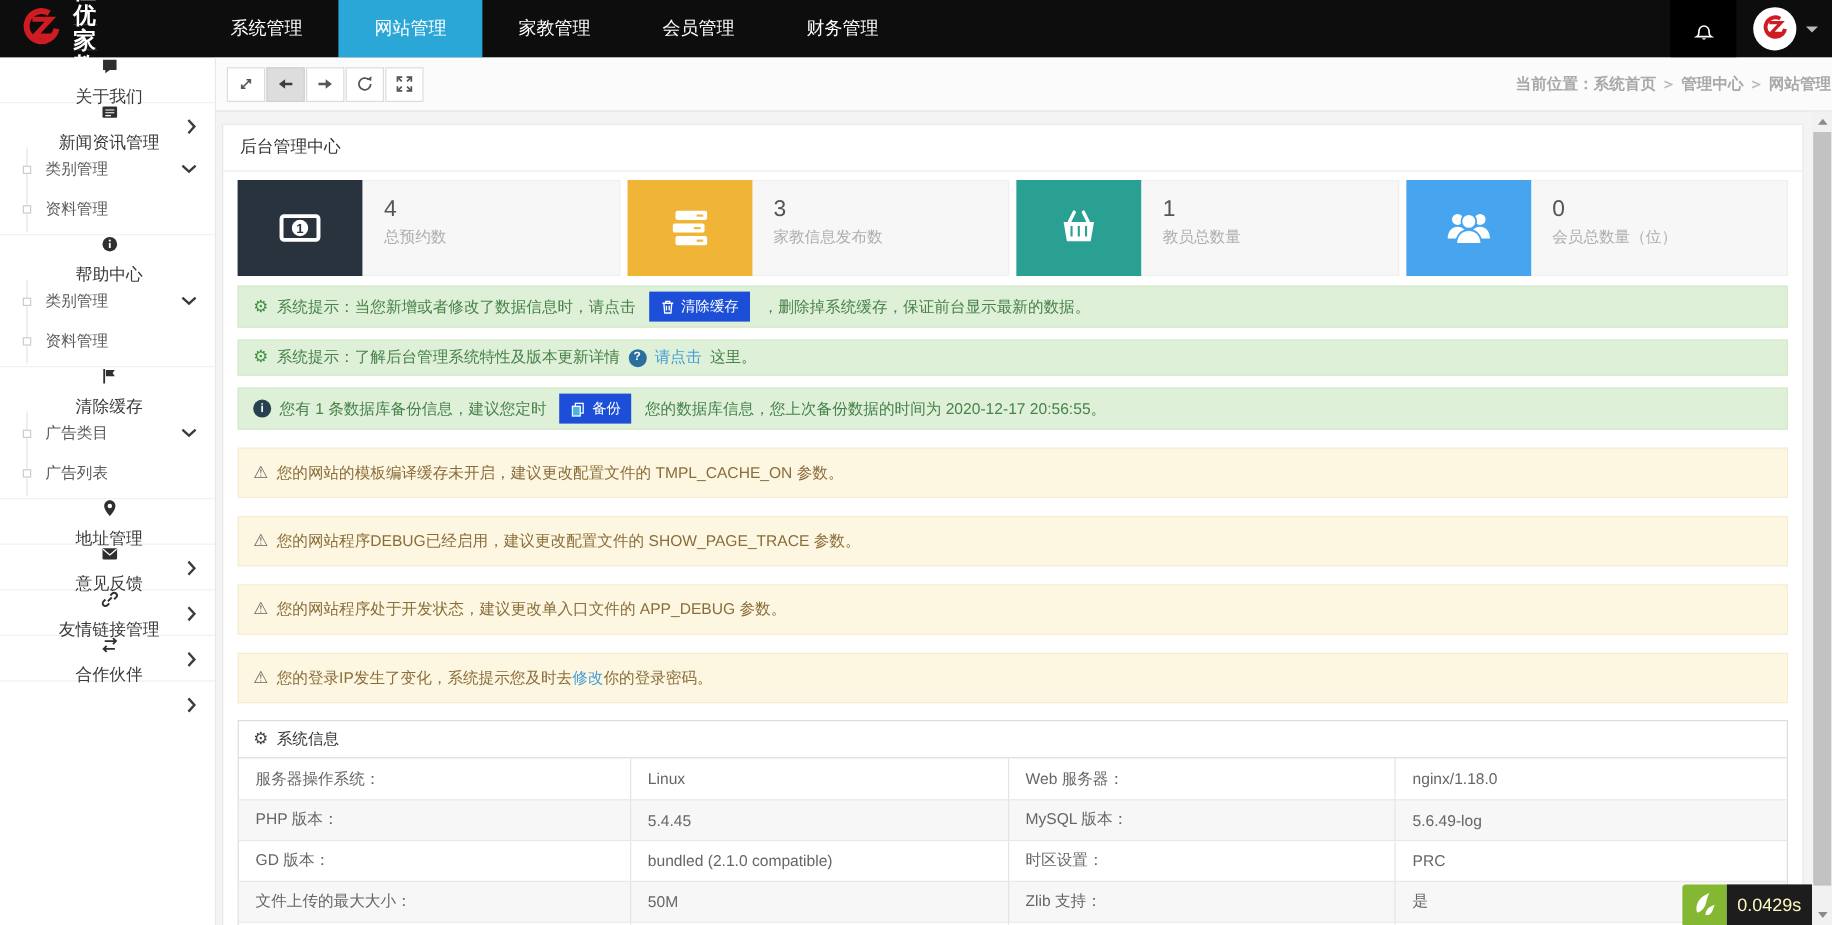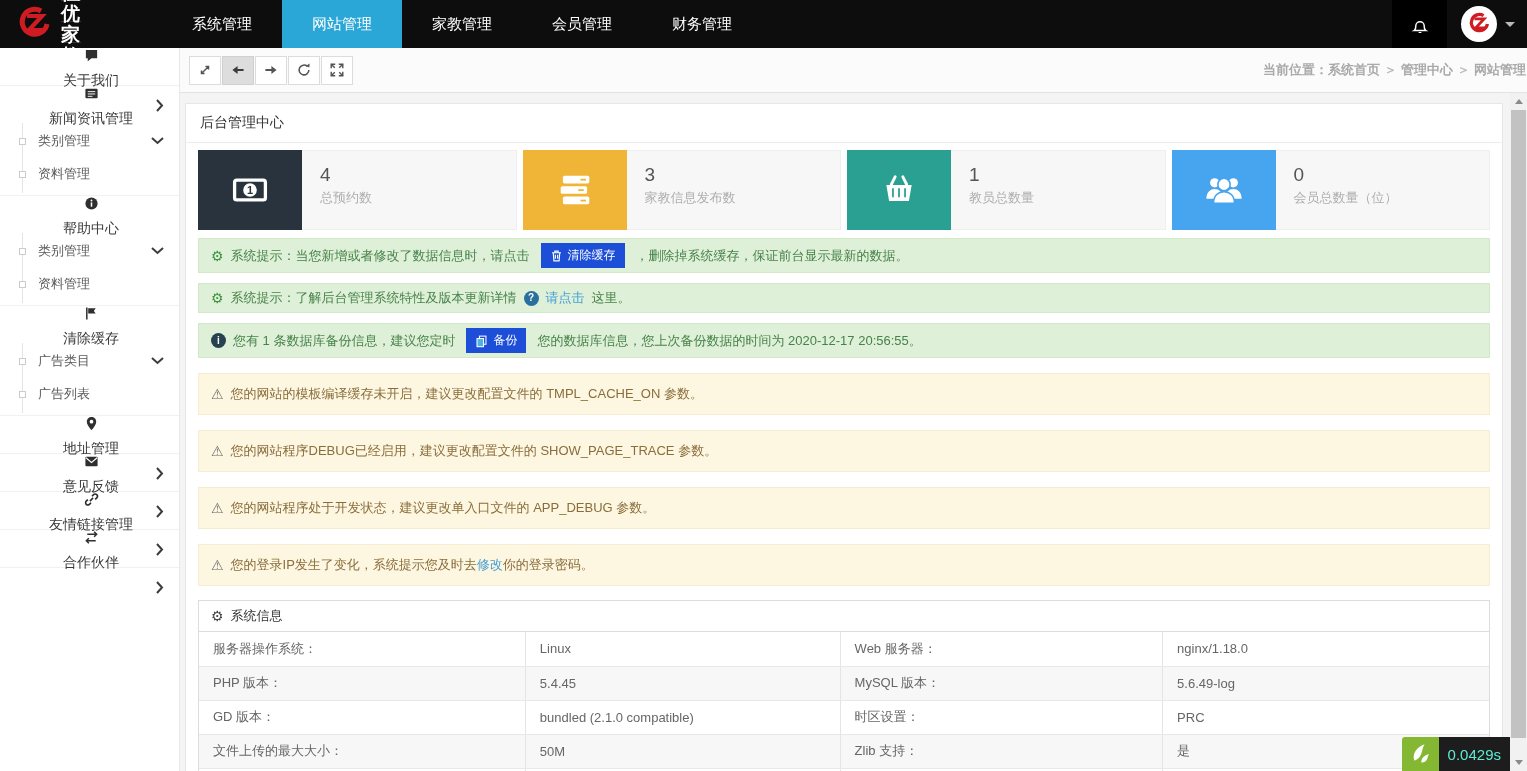--- a/index.html
+++ b/index.html
@@ -80,21 +80,21 @@
   .v-scrollbar { position:absolute; top:45px; right:0; bottom:0; width:17px; background:#f1f1f1; }
   .sb-btn { position:absolute; left:0; width:17px; height:17px; display:flex; align-items:center; justify-content:center; cursor:pointer; }
   .sb-up { top:0; } .sb-down { bottom:0; }
   .tri-up { width:0;height:0;border-left:4px solid transparent;border-right:4px solid transparent;border-bottom:5px solid #8a8a8a; }
   .tri-down { width:0;height:0;border-left:4px solid transparent;border-right:4px solid transparent;border-top:5px solid #8a8a8a; }
   .sb-thumb { position:absolute; left:1px; right:1px; top:17px; bottom:33px; background:#c2c2c2; cursor:pointer; }
 
   
   .debug-badge { position:absolute; right:17px; bottom:0; height:34px; display:flex; align-items:stretch; z-index:5; }
   .debug-leaf { width:37px; background:#84b832; border-radius:3px 0 0 0; display:flex; align-items:center; justify-content:center; cursor:pointer; }
-  .debug-time { background:#1d1d1d; color:#5eead4; font-size:15px; display:flex; align-items:center; padding:0 9px; }
+  .debug-time { background:#1d1d1d; color:#fef9c3; font-size:15px; display:flex; align-items:center; padding:0 9px; }
 </style>
 </head>
 <body>
 
 <div class="navbar">
   <div class="brand">
     <span>
       <svg width="40" height="40" viewBox="0 0 40 40">
         <path d="M27 7 A 12.5 12.5 0 1 0 33 20" stroke="#cf1b22" stroke-width="5" fill="none"></path>
         <path d="M13 12 h15 l-13 14 h14" stroke="#cf1b22" stroke-width="4.2" fill="none"></path>

